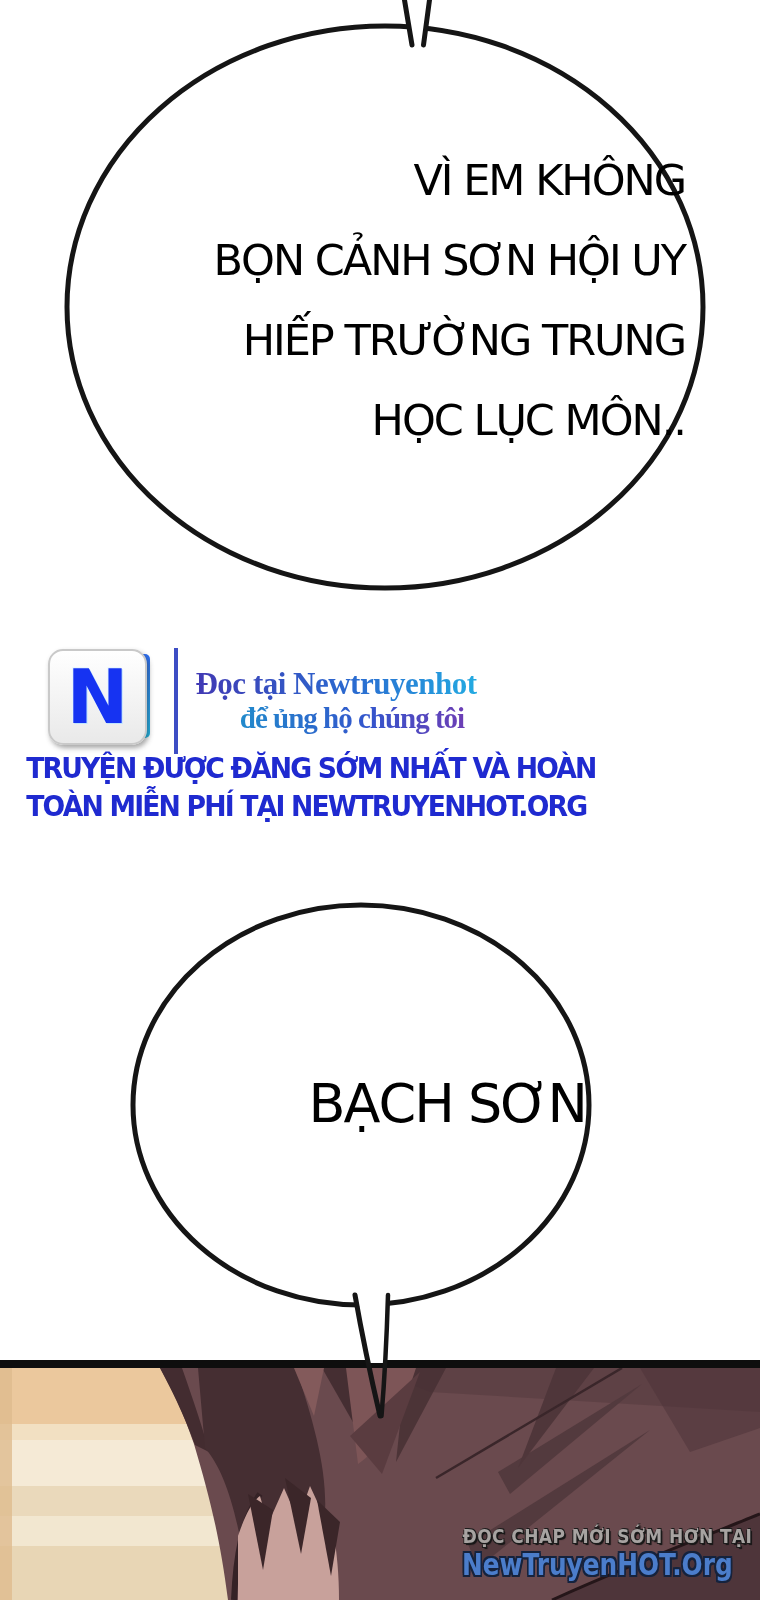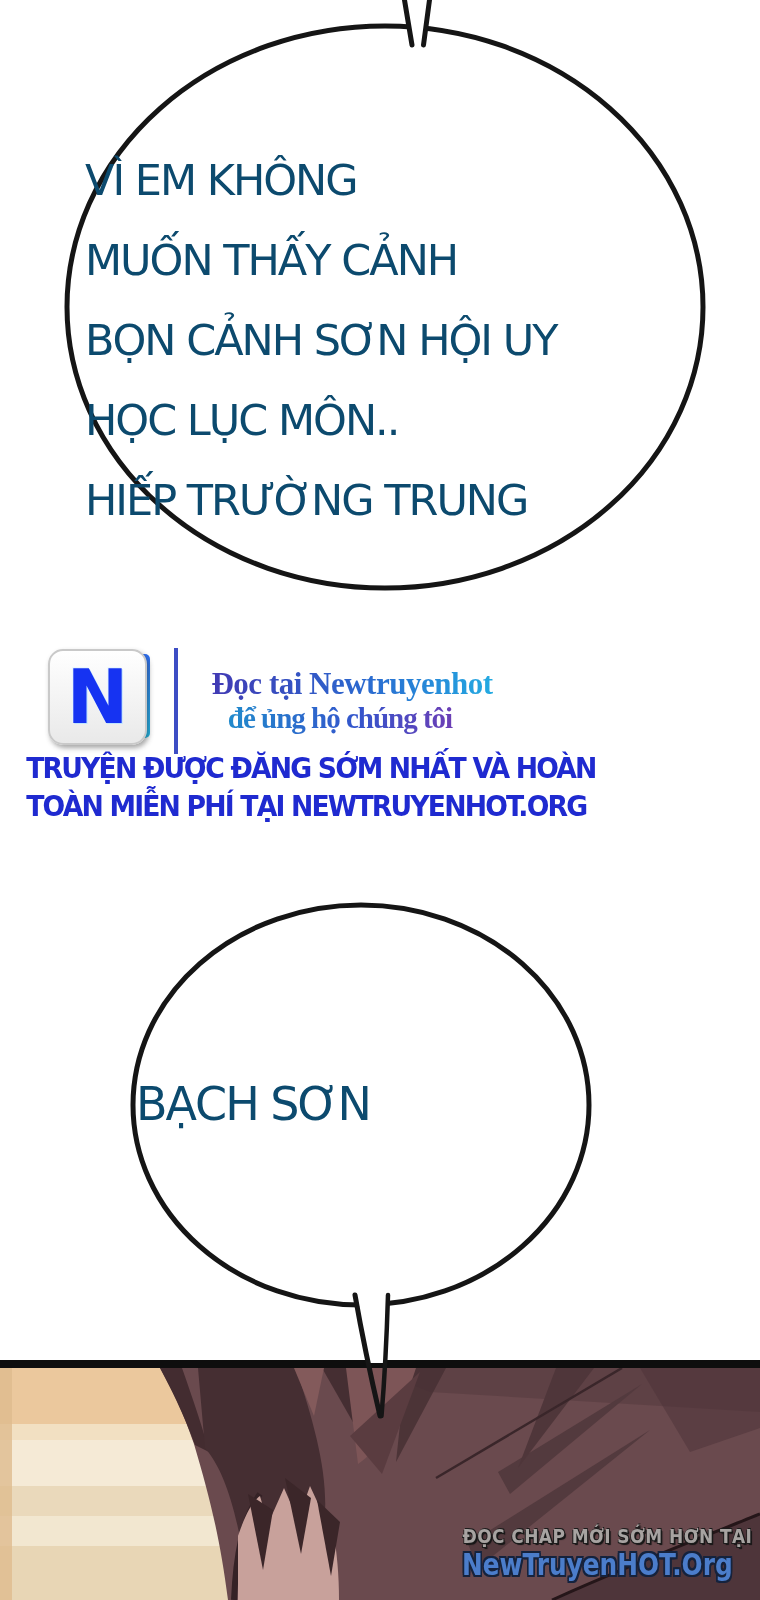--- a/index.html
+++ b/index.html
@@ -7,25 +7,25 @@
     width:760px;height:1600px;position:relative;overflow:hidden;
     background:#ffffff;
     font-family:"DejaVu Sans",sans-serif;
   }
   .abs{position:absolute;}
   #art-svg{position:absolute;left:0;top:0;z-index:1;}
   .txt{position:absolute;z-index:2;}
 
   
   .bubble-text{
-    text-align:left;color:#0c4a6e;font-weight:500;
+    text-align:right;color:#000000;font-weight:500;
     letter-spacing:-2px;
   }
   .bubble-text-1{left:85px;top:140px;width:600px;font-size:43px;line-height:80px;}
-  .bubble-text-2{left:136px;top:1072px;width:450px;font-size:46px;line-height:64px;}
+  .bubble-text-2{left:136px;top:1072px;width:450px;font-size:54px;line-height:64px;}
 
   
   .logo-sliver{
     left:128px;top:654px;width:22px;height:84px;border-radius:5px;
     background:linear-gradient(180deg,#2b6cf0,#19b7e6);z-index:2;
   }
   .logo-box{
     left:48px;top:649px;width:95px;height:92px;border-radius:15px;z-index:3;
     background:linear-gradient(180deg,#ffffff,#e9e9e9);
     border:2px solid #c9c9c9;
@@ -37,25 +37,25 @@
     text-shadow:1px 1px 0 #bfe4ff,-1px -1px 0 #e6f5ff;
   }
   .separator{
     left:174px;top:648px;width:4px;height:106px;background:#3d4dc4;z-index:2;
   }
   .tagline{
     font-family:"Liberation Serif",serif;font-weight:bold;text-align:center;
     color:transparent;-webkit-background-clip:text;background-clip:text;
   }
   .tagline-1{
-    left:192px;top:666px;width:320px;font-size:31px;letter-spacing:-.5px;
+    left:176px;top:666px;width:320px;font-size:31px;letter-spacing:-.5px;
     background-image:linear-gradient(90deg,#4433b0,#2a6ad0 55%,#22b4e4);
   }
   .tagline-2{
-    left:180px;top:702px;width:320px;font-size:29px;letter-spacing:-1px;
+    left:192px;top:702px;width:320px;font-size:29px;letter-spacing:-1px;
     background-image:linear-gradient(90deg,#1a9ecc,#3355cc 55%,#8833aa);
   }
   .promo{
     width:530px;left:5px;text-align:center;font-weight:bold;color:#1f2ad0;
     font-size:29px;letter-spacing:-2px;transform:scaleX(.92);transform-origin:50% 50%;
     white-space:nowrap;
   }
   .promo-1{top:751px;}
   .promo-2{top:789px;}
 
@@ -133,24 +133,23 @@
   <g>
     <ellipse cx="361" cy="1105" rx="228" ry="200" fill="#ffffff" stroke="#151515" stroke-width="5"></ellipse>
     <polygon points="356,1290 388,1290 385,1363 370,1363" fill="#ffffff"></polygon>
     <path d="M355,1295 Q365,1352 380,1416" stroke="#151515" stroke-width="5" stroke-linecap="round" fill="none"></path>
     <path d="M388,1295 Q386,1362 381.5,1416" stroke="#151515" stroke-width="4.5" stroke-linecap="round" fill="none"></path>
   </g>
 </svg>
 
 <div class="txt bubble-text bubble-text-1">
   <div>VÌ EM KHÔNG</div>
-  <div>MUỐN THẤY CẢNH</div>
   <div>BỌN CẢNH SƠN HỘI UY</div>
+  <div>HIẾP TRƯỜNG TRUNG</div>
   <div>HỌC LỤC MÔN..</div>
-  <div>HIẾP TRƯỜNG TRUNG</div>
 </div>
 
 <div class="txt bubble-text bubble-text-2">
   <div>BẠCH SƠN</div>
 </div>
 
 <div class="txt abs logo-sliver"></div>
 <div class="txt abs logo-box">
   <span class="logo-n">N</span>
 </div>

